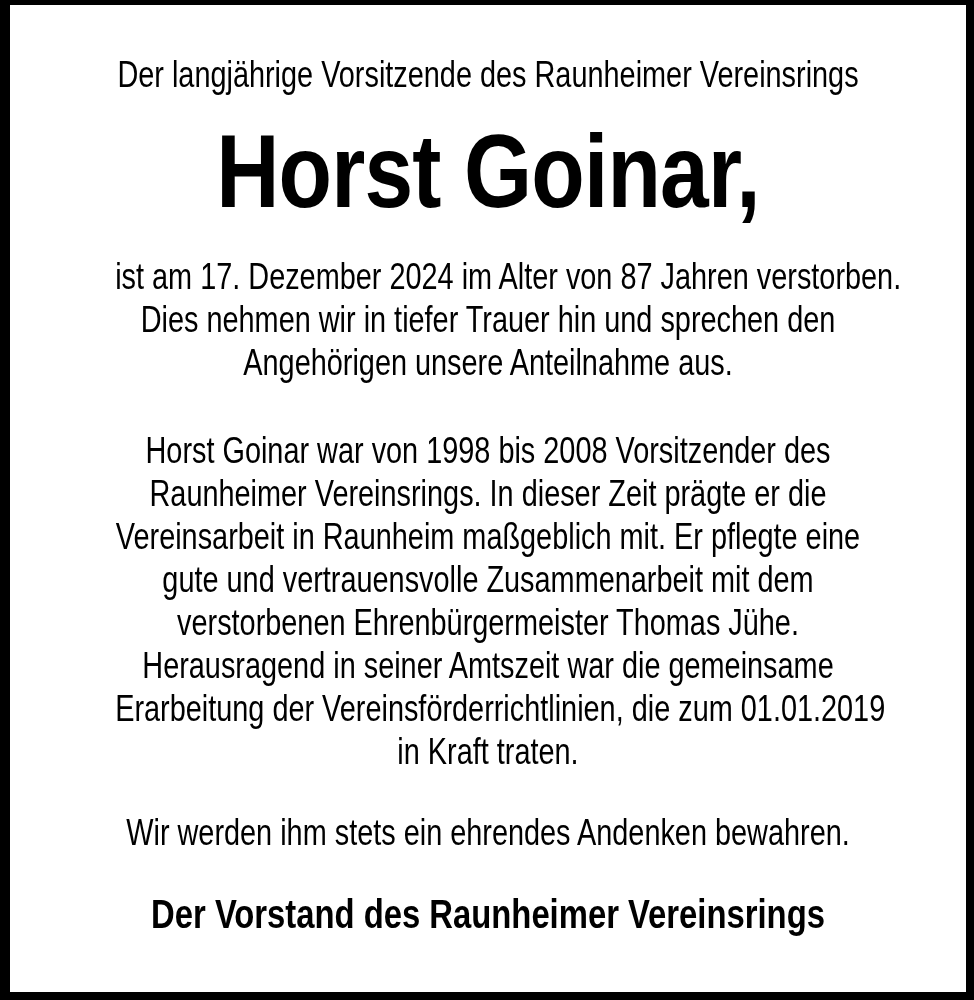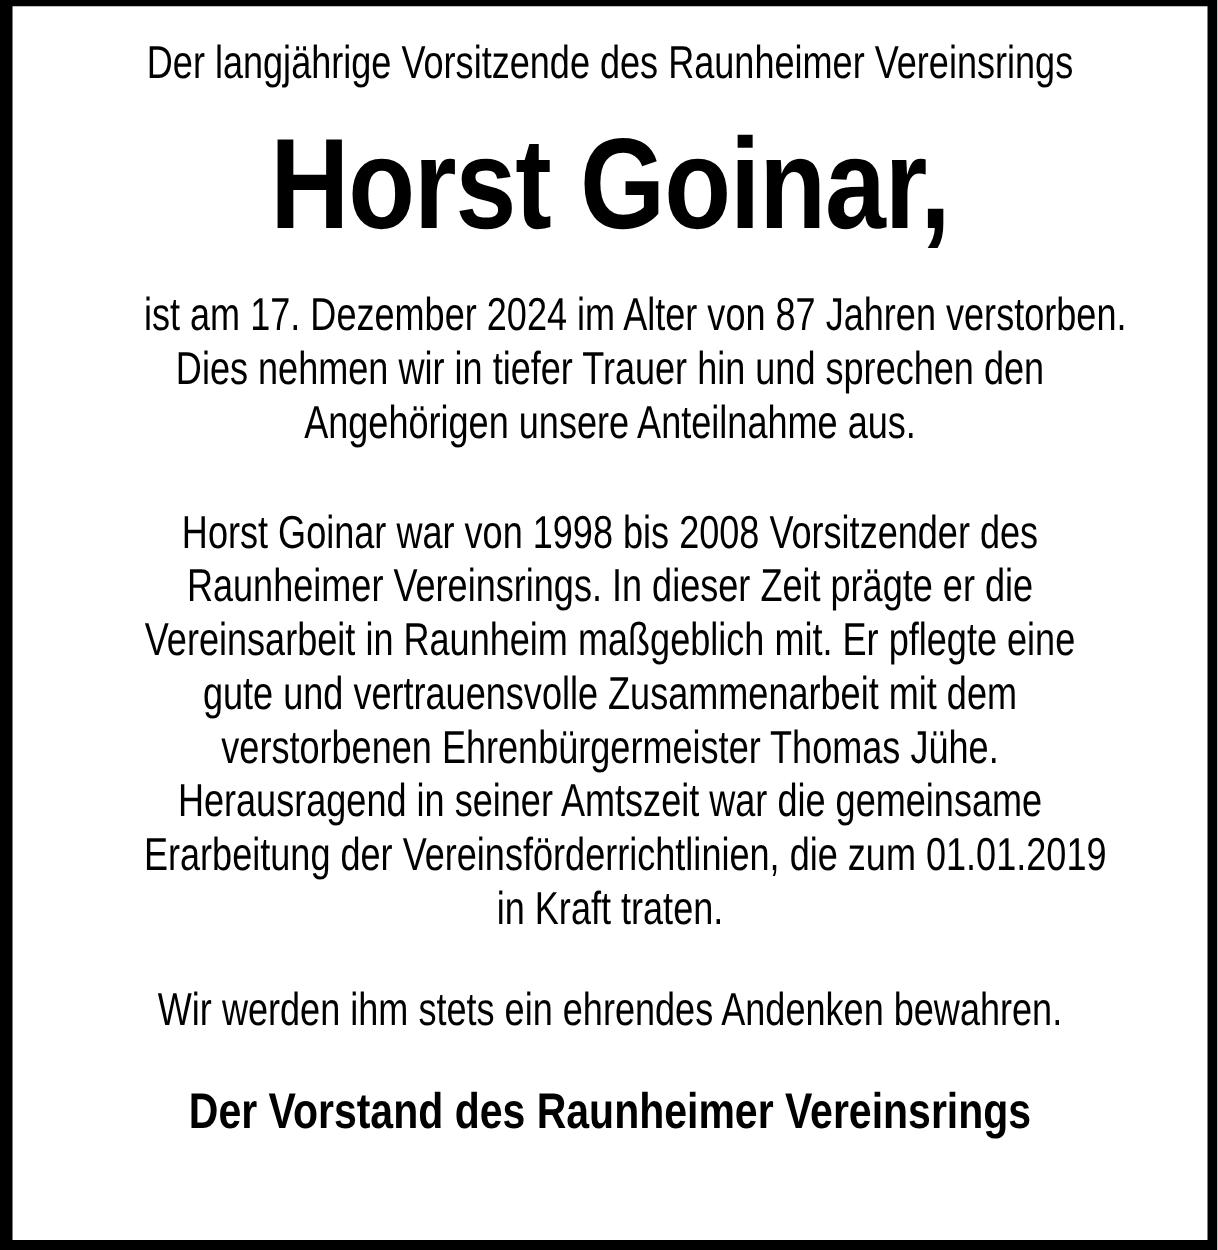--- a/index.html
+++ b/index.html
@@ -15,21 +15,21 @@
     background: #ffffff;
     border-style: solid;
     border-color: #000000;
     border-width: 5px 8px 8px 10px;
     overflow: hidden;
     font-family: "Liberation Sans", sans-serif;
     color: #000000;
     text-align: center;
   }
   .content {
-    padding-top: 23px;
+    padding-top: 48px;
   }
   
   .cond {
     transform: scaleX(0.78);
     transform-origin: 50% 50%;
   }
   .cond-name {
     transform: scaleX(0.85);
     transform-origin: 50% 50%;
   }

